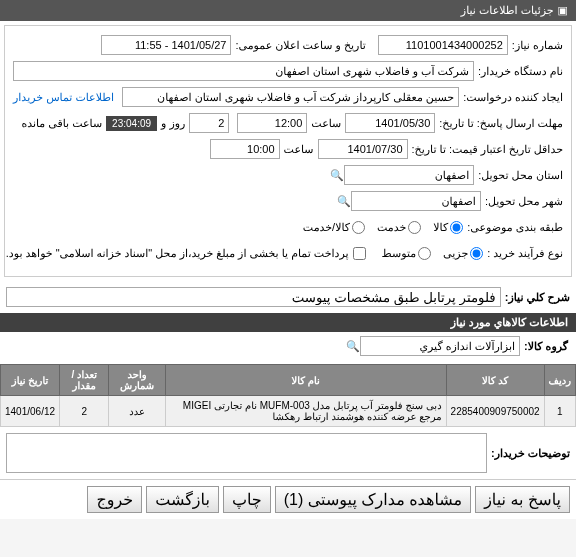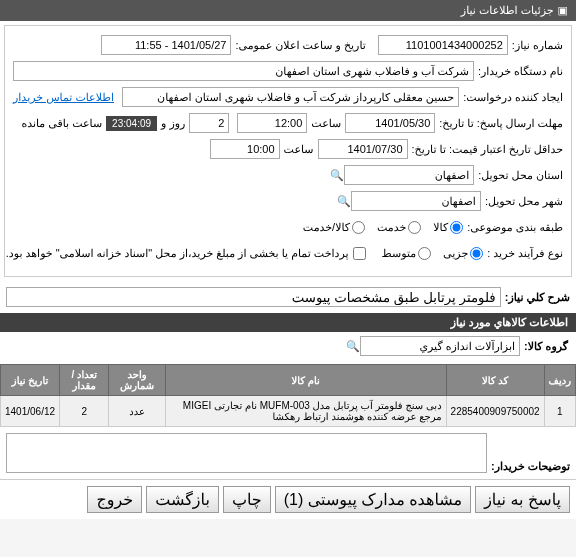--- a/index.html
+++ b/index.html
@@ -7,31 +7,31 @@
 .container { width: 576px; margin: 0 auto; background: #fff; }
 .header { background: #555; color: #fff; padding: 4px 8px; font-size: 11px; display: flex; align-items: center; }
 .header-icon { margin-left: 4px; }
 .form-area { padding: 8px; border: 1px solid #ccc; margin: 4px; }
 .row { display: flex; align-items: center; margin-bottom: 4px; min-height: 22px; }
 .label { font-size: 11px; margin-left: 4px; white-space: nowrap; }
 .input { border: 1px solid #aaa; background: #fff; padding: 2px 4px; font-size: 11px; height: 20px; }
 .input-wide { flex: 1; min-width: 200px; }
 .input-med { width: 130px; }
 .input-small { width: 70px; }
-.link { color: #0066cc; text-decoration: underline; cursor: pointer; margin-right: 8px; }
+.link { color: #0066cc; cursor: pointer; margin-right: 8px; }
 .radio-group { display: flex; gap: 12px; align-items: center; }
 .radio-item { display: flex; align-items: center; gap: 2px; }
 .checkbox-row { display: flex; gap: 4px; }
 .section-title { background: #404040; color: #fff; padding: 3px 8px; font-size: 11px; font-weight: bold; }
 .desc-row { display: flex; align-items: center; padding: 6px; }
 .desc-input { flex: 1; border: 1px solid #aaa; padding: 2px 4px; height: 20px; }
 .table { width: 100%; border-collapse: collapse; margin-top: 4px; }
 .table th { background: #888; color: #fff; padding: 4px; font-size: 10px; border: 1px solid #666; }
 .table td { background: #f0f0f0; padding: 4px; font-size: 10px; border: 1px solid #ccc; text-align: center; }
-.notes-row { display: flex; padding: 6px; align-items: flex-end; }
+.notes-row { display: flex; padding: 6px; align-items: center; }
 .notes-box { flex: 1; border: 1px solid #aaa; height: 40px; }
 .button-bar { display: flex; gap: 4px; padding: 6px; border-top: 1px solid #ccc; }
 .btn { border: 1px solid #999; background: linear-gradient(#fff,#e0e0e0); padding: 3px 8px; font-size: 16px; cursor: pointer; }
 .remaining { background: #444; color: #fff; padding: 2px 6px; font-size: 10px; }
 .searchable { display:inline-block; width:12px; text-align:center; }
 </style>
 </head>
 <body>
 
 <div class="container">

